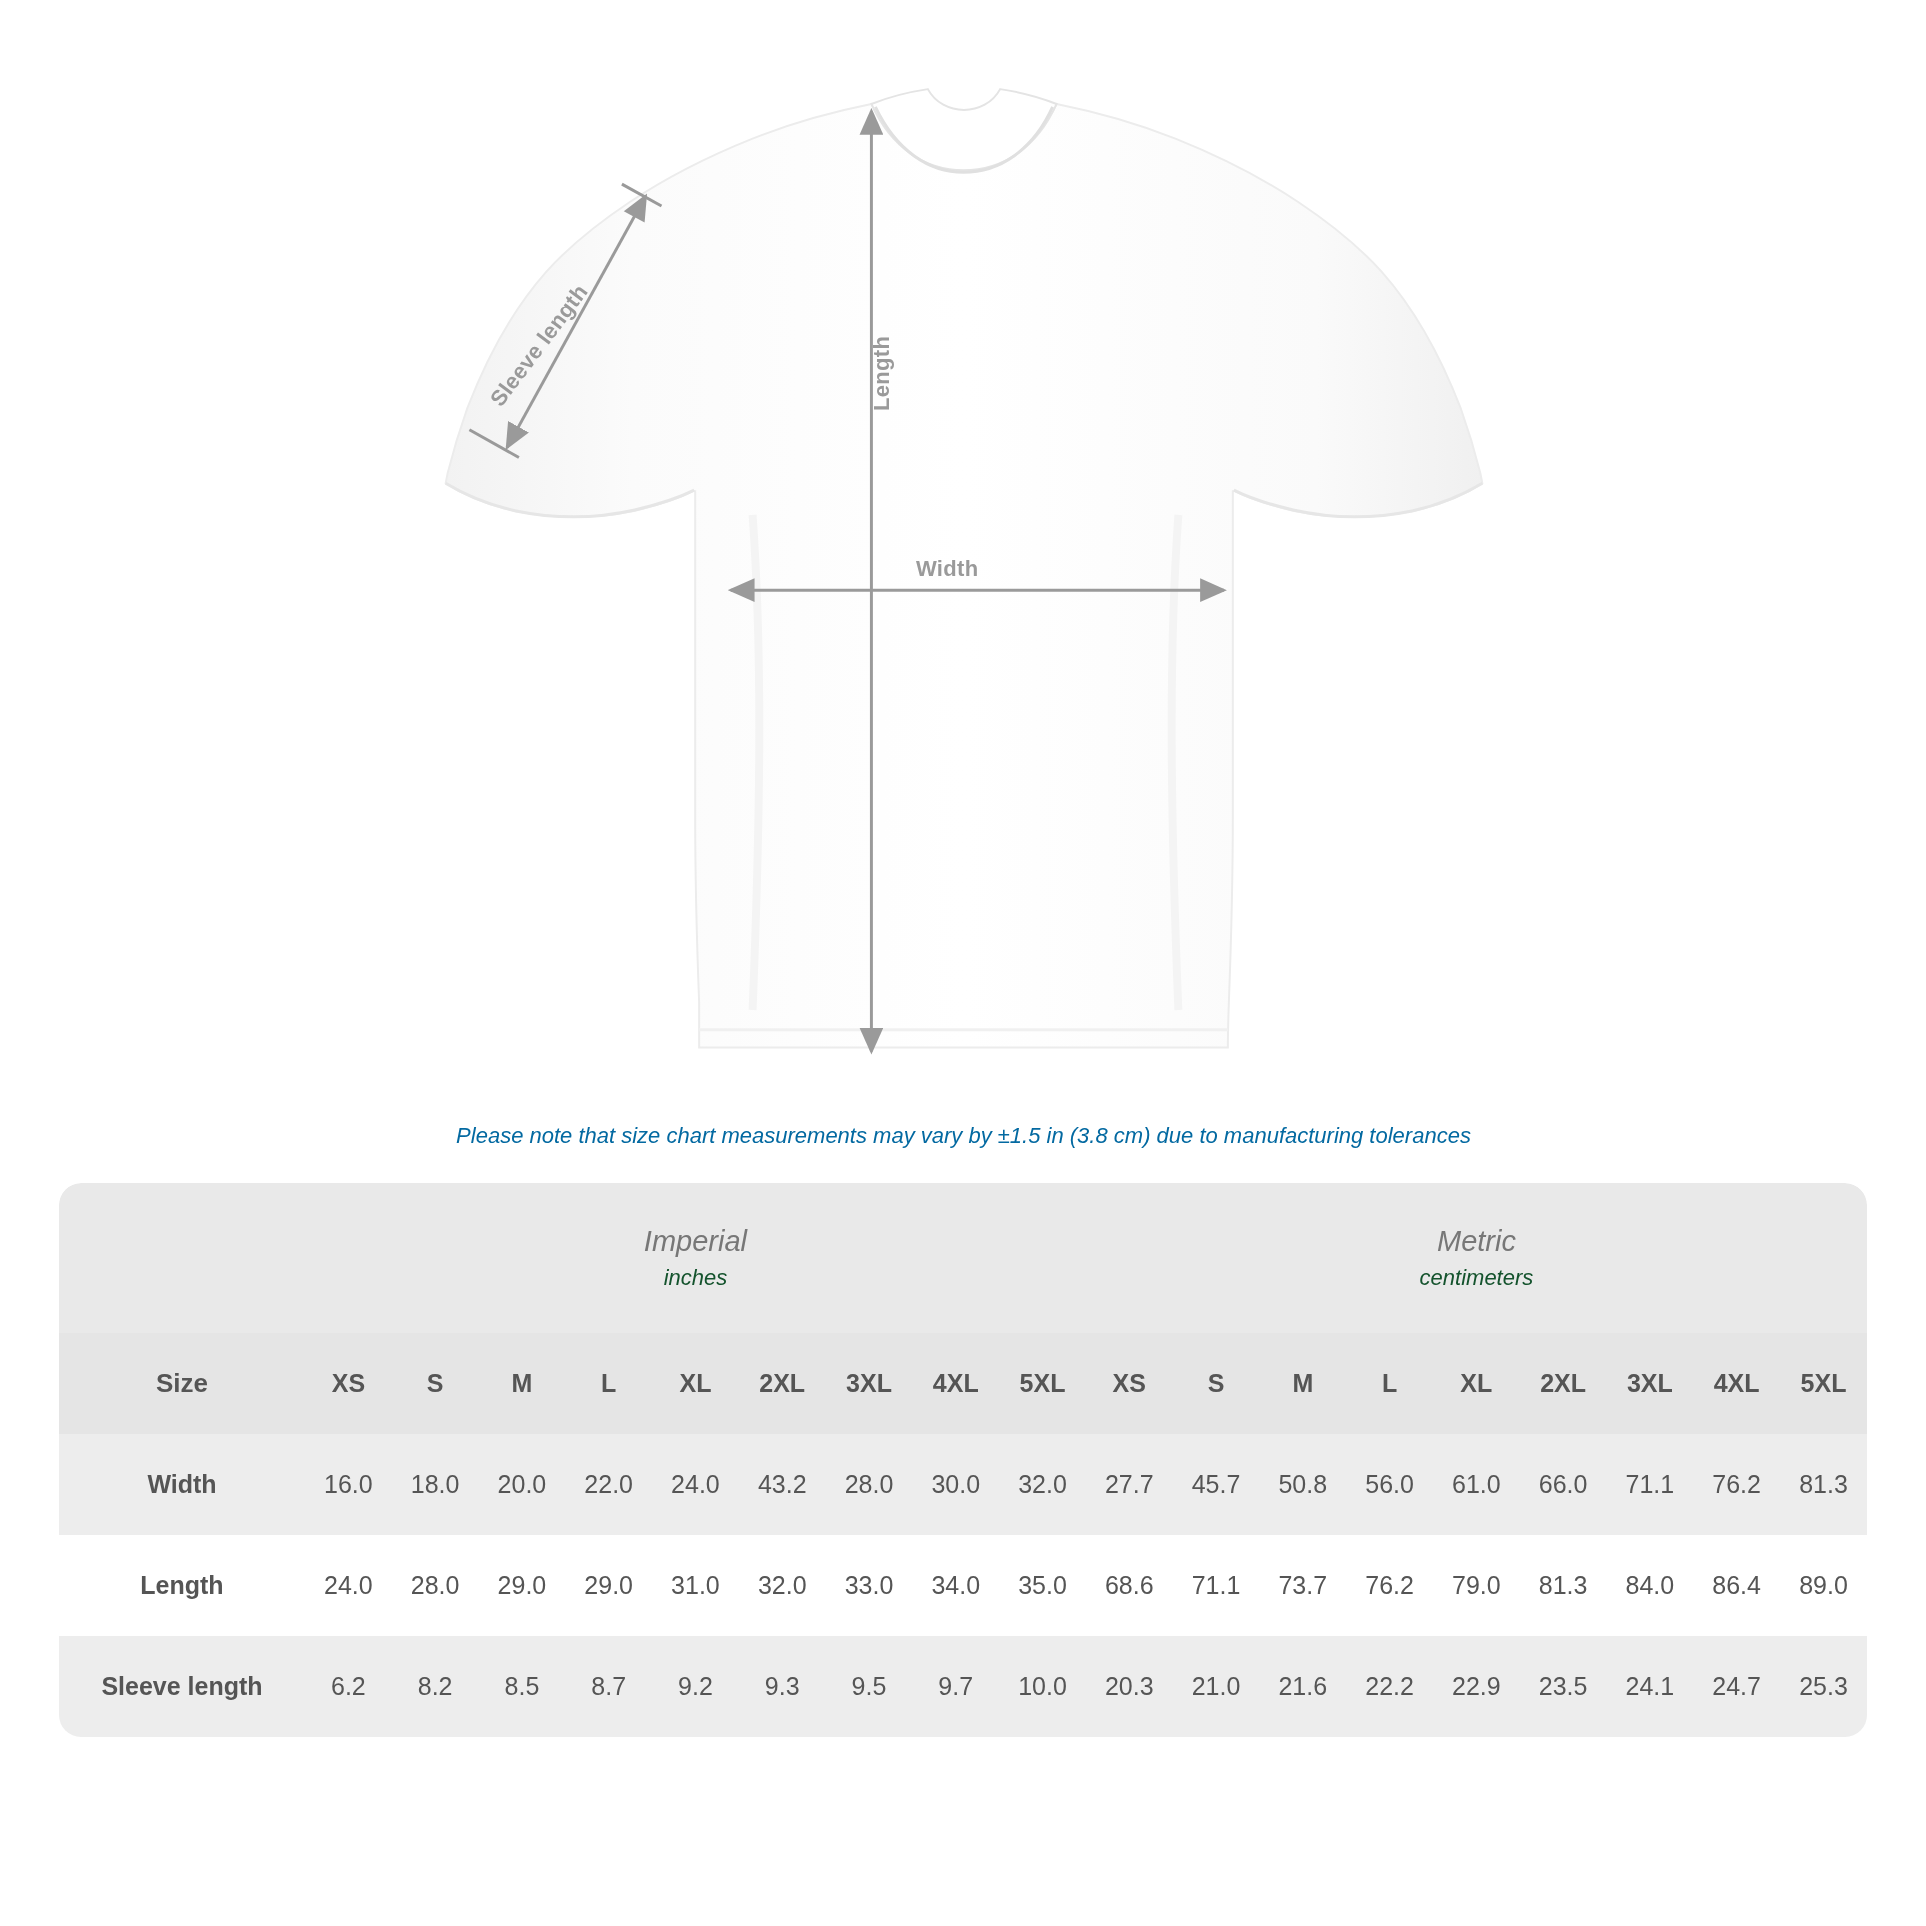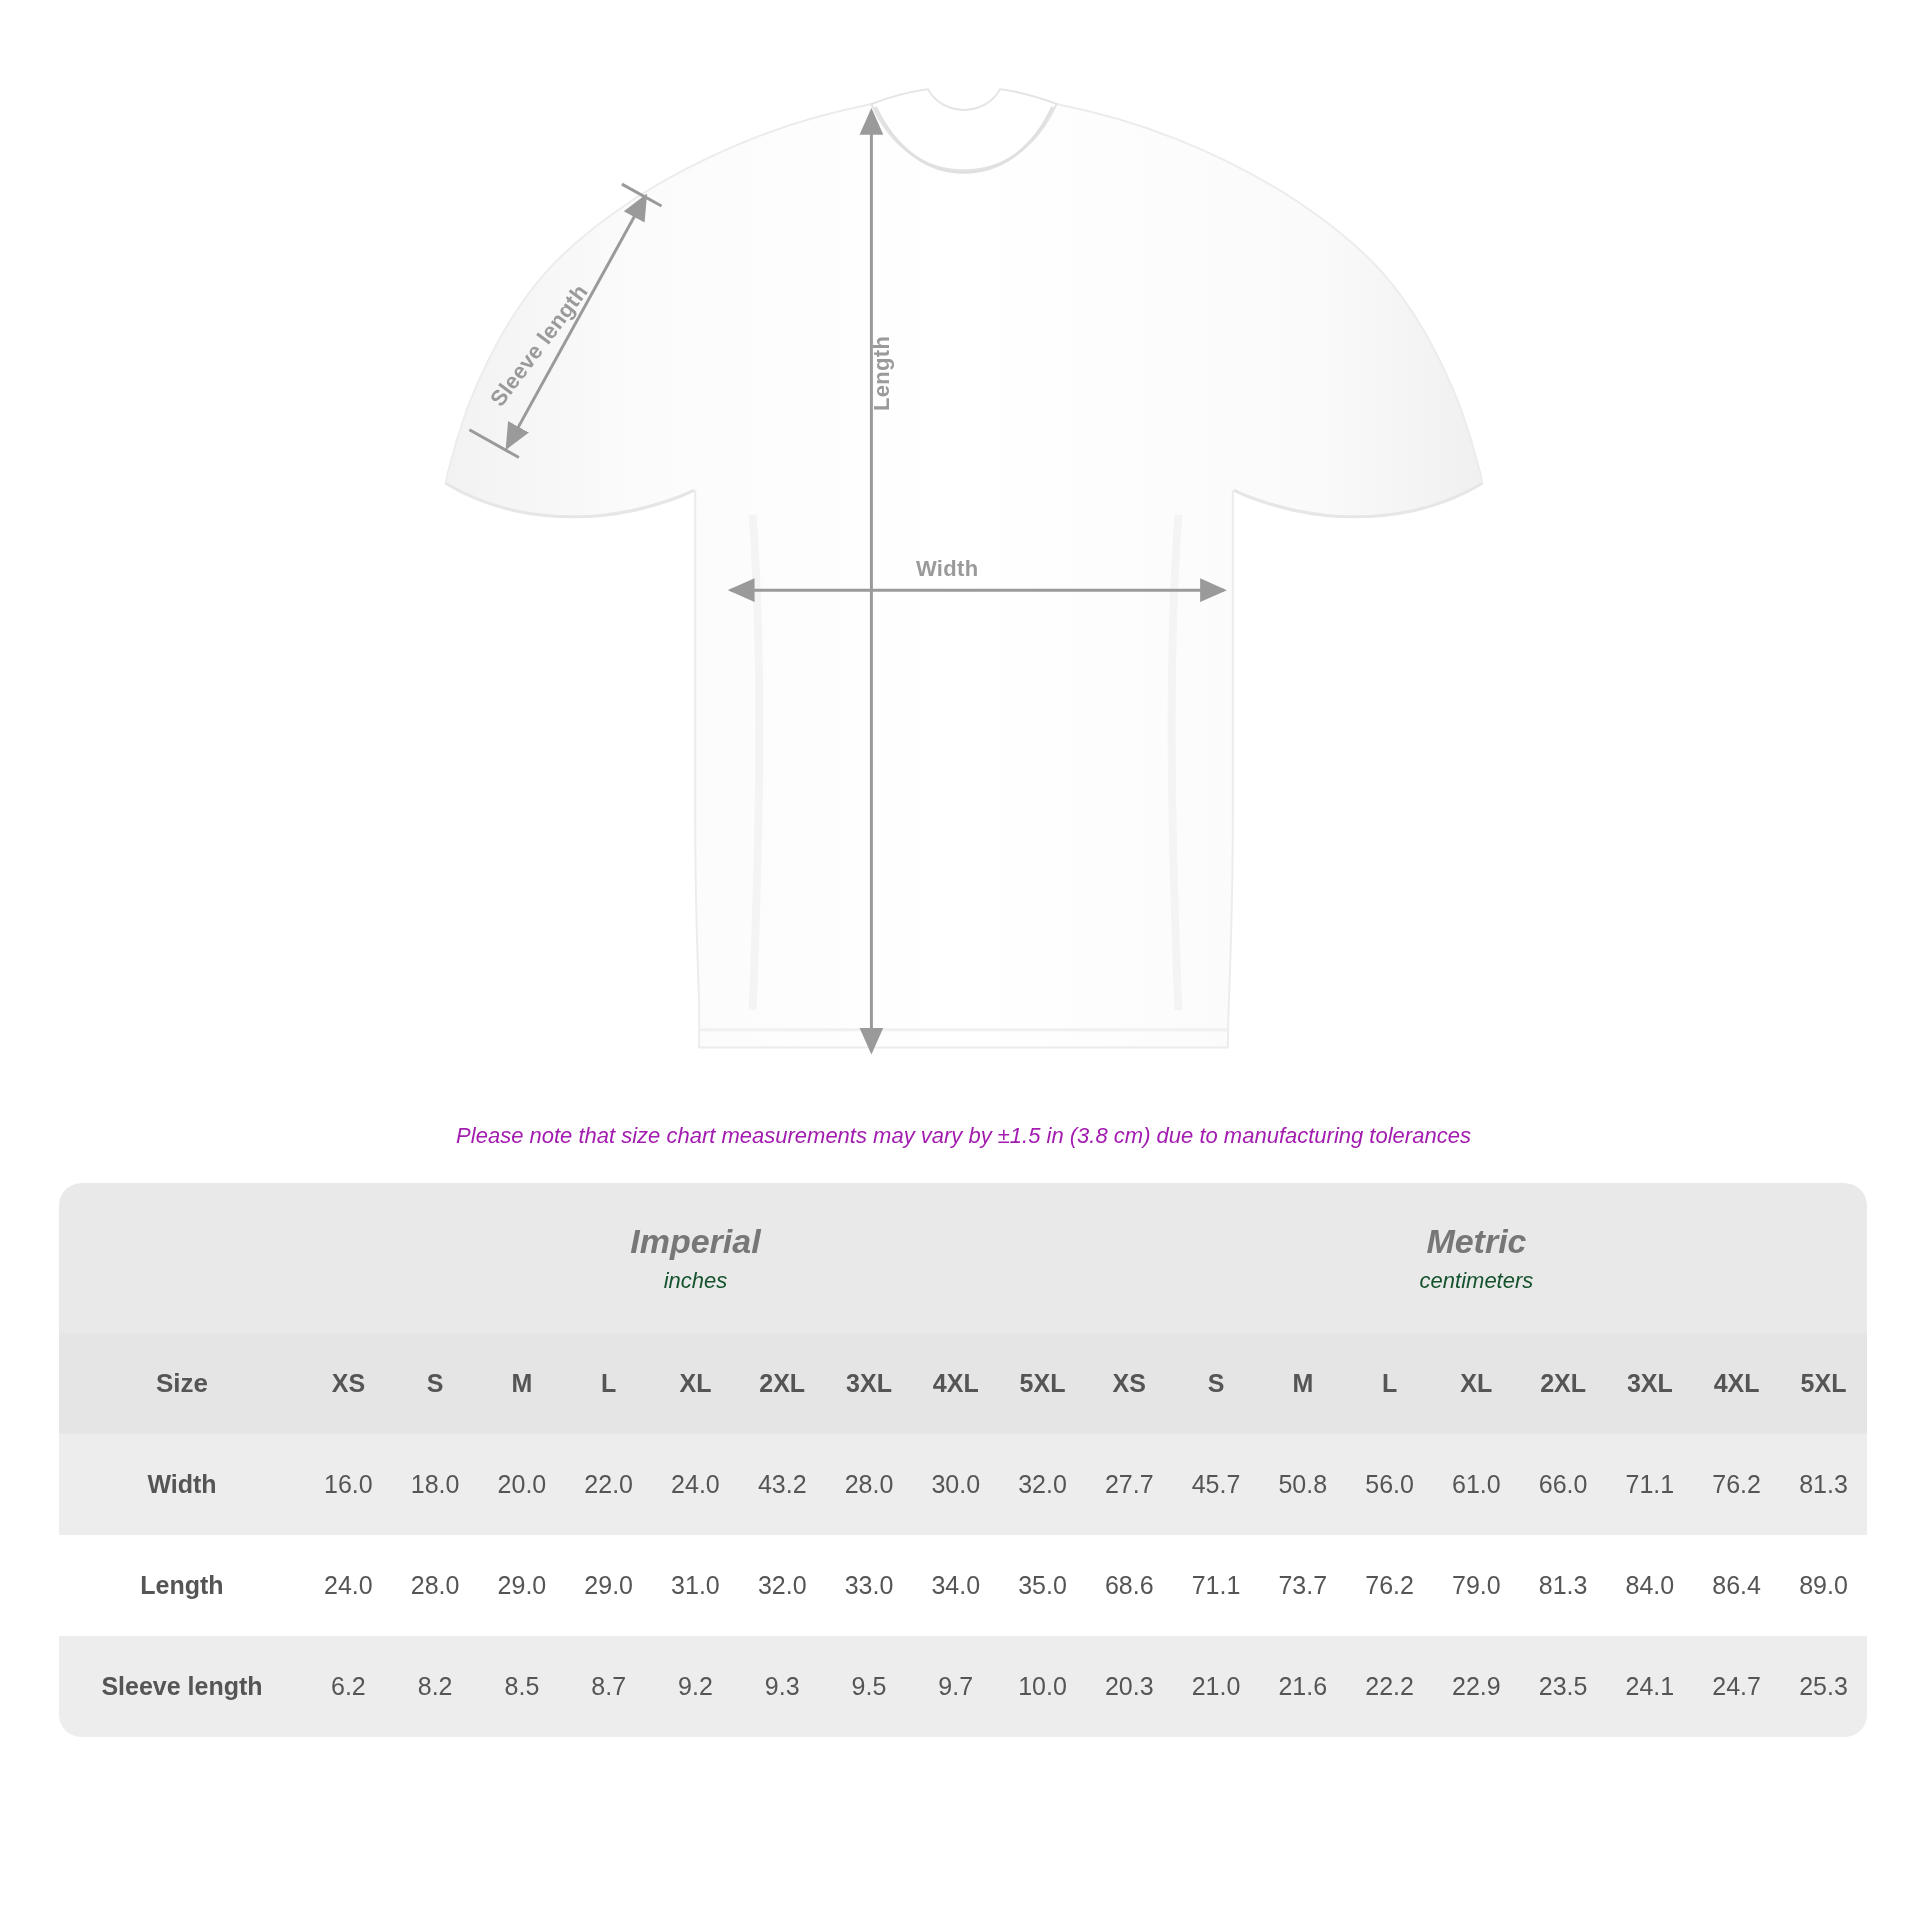--- a/index.html
+++ b/index.html
@@ -64,21 +64,21 @@
   }
   .chart-title {
     font-size: 41px;
     font-weight: bold;
     color: #222222;
     letter-spacing: -0.2px;
   }
   .chart-note {
     font-size: 22px;
     font-style: italic;
-    color: #a21caf;
+    color: #0369a1;
   }
 
   
   .table-wrap {
     margin: 34px 59px 0 59px;
     width: 1808px;
     border-radius: 22px;
     overflow: hidden;
     background: #ffffff;
   }
@@ -94,23 +94,23 @@
     font-size: 25px;
     color: #555555;
     border: none;
   }
   .unit-head td {
     background: #e9e9e9;
     height: 150px;
     padding: 0;
   }
   .unit-head .unit-name {
-    font-size: 34px;
+    font-size: 29px;
     font-style: italic;
-    font-weight: bold;
+    font-weight: normal;
     color: #777777;
     line-height: 1.15;
   }
   .unit-head .unit-sub {
     font-size: 22px;
     font-style: italic;
     color: #14532d;
     margin-top: 6px;
   }
   .hdr-row td {

